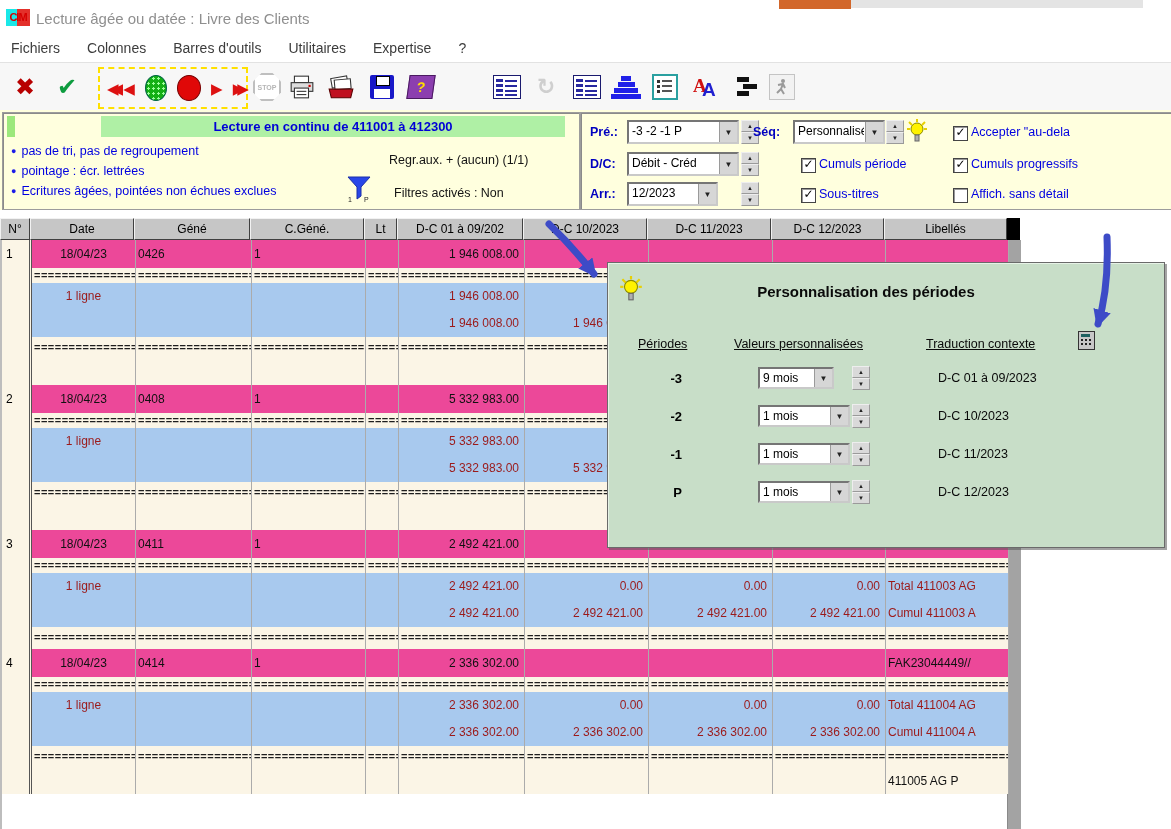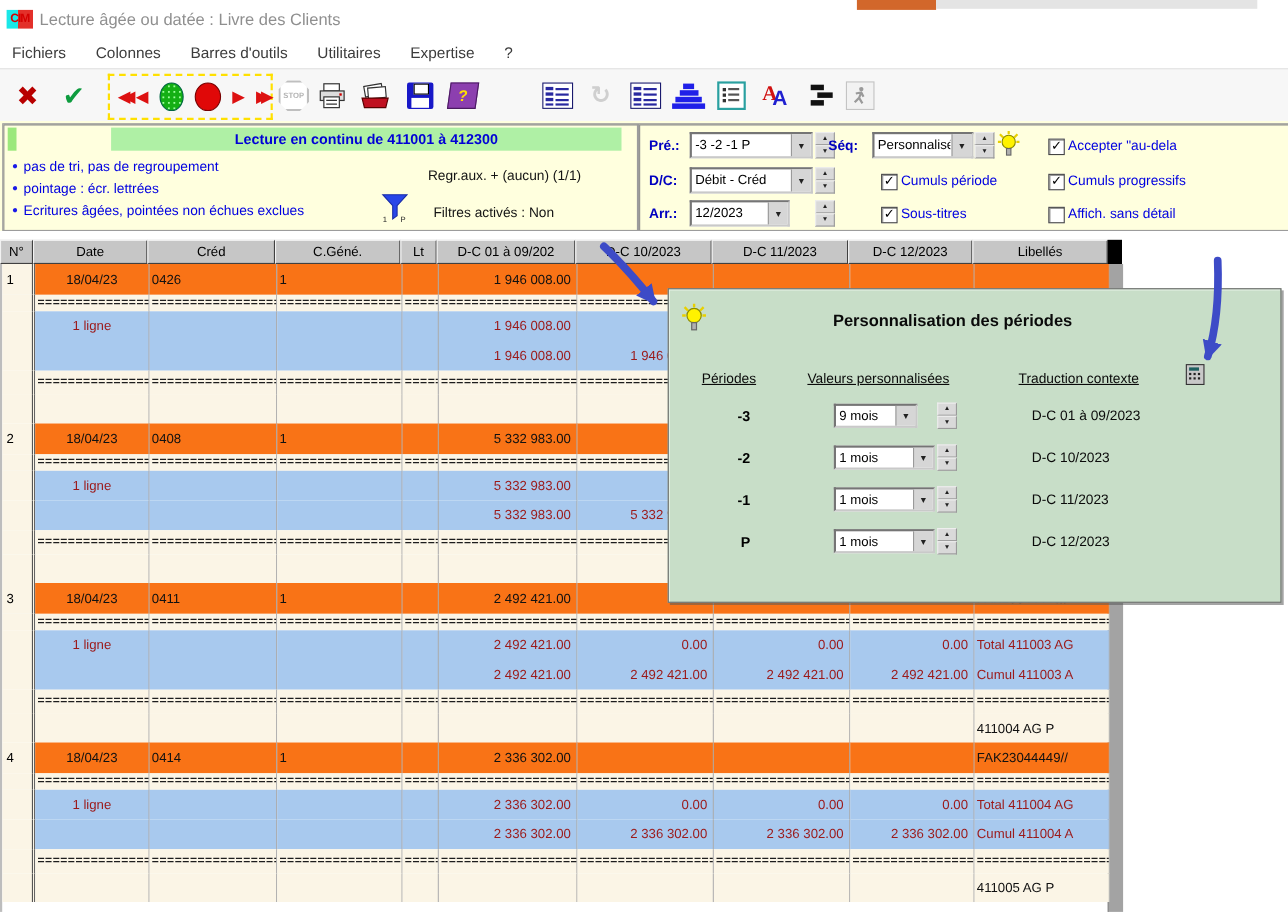--- a/index.html
+++ b/index.html
@@ -91,21 +91,21 @@
       box-sizing:border-box;text-align:center;font-size:12px;color:#000;line-height:20px;
       white-space:nowrap;overflow:hidden;}
   .hdr-block{left:1007px;top:218px;width:13px;height:22px;background:#000;}
   .vscroll{left:1007px;top:240px;width:13px;height:589px;background:#A3A3A3;border-left:1px solid #8a8a8a;}
   .tbody{left:0;top:240px;width:1007px;height:589px;overflow:hidden;border-left:2px solid #BDBDBD;box-sizing:content-box;}
   .trow{display:grid;grid-template-columns:30px 104px 116px 114px 33px 126px 124px 124px 113px 123px;}
   .td{box-sizing:border-box;border-right:1px solid #ABABAB;padding:0 2px;white-space:nowrap;overflow:hidden;
       font-size:12px;line-height:1.05;display:flex;align-items:center;}
   .td.c0{border-right:3px double #555;background:#FBF5E6 !important;}
   .row-label .td{background:#FBF5E6;}
-  .row-entry .td{background:#f97316;}
+  .row-entry .td{background:#ec4899;}
   .row-sep .td{background:#FBF5E6;font-weight:bold;color:#1d1d1d;letter-spacing:0.5px;font-size:11px;}
   .row-blue .td{background:#A8C9EE;color:#9B1A1A;}
   .num{justify-content:flex-start;padding-left:4px;color:#000;}
   .ctr{justify-content:center;}
   .rgt{justify-content:flex-end;padding-right:5px;}
   .lft{justify-content:flex-start;}
   .redtx{color:#9B1A1A;}
 
   
   .dialog{left:607px;top:262px;width:556px;height:284px;background:#C8DEC8;border:1px solid #6A6A6A;
@@ -340,21 +340,21 @@
           <div class="cb-label" style="left: 238px; top: 74px;">Sous-titres</div>
           <div class="cb" style="left: 372px; top: 75px;"></div>
           <div class="cb-label" style="left: 390px; top: 74px;">Affich. sans détail</div>
         </div>
     </div>
   </div>
 
   <div class="abs thead" id="thead">
       <div class="th">N°</div>
       <div class="th">Date</div>
-      <div class="th">Créd</div>
+      <div class="th">Géné</div>
       <div class="th">C.Géné.</div>
       <div class="th">Lt</div>
       <div class="th">D-C 01 à 09/202</div>
       <div class="th">D-C 10/2023</div>
       <div class="th">D-C 11/2023</div>
       <div class="th">D-C 12/2023</div>
       <div class="th">Libellés</div>
     </div>
   <div class="abs hdr-block"></div>
   <div class="abs vscroll"></div>
@@ -556,32 +556,20 @@
         <div class="td c0"></div>
         <div class="td ">==================</div>
         <div class="td ">==================</div>
         <div class="td ">==================</div>
         <div class="td ">==================</div>
         <div class="td ">==================</div>
         <div class="td ">==================</div>
         <div class="td ">==================</div>
         <div class="td ">==================</div>
         <div class="td ">==================</div>
-      </div>
-      <div class="trow row-label" style="height: 26px;">
-        <div class="td c0"></div>
-        <div class="td "></div>
-        <div class="td "></div>
-        <div class="td "></div>
-        <div class="td "></div>
-        <div class="td "></div>
-        <div class="td "></div>
-        <div class="td "></div>
-        <div class="td "></div>
-        <div class="td lft">411004  AG P</div>
       </div>
       <div class="trow row-entry" style="height: 28px;">
         <div class="td c0 num">4</div>
         <div class="td ctr">18/04/23</div>
         <div class="td lft">0414</div>
         <div class="td lft">1</div>
         <div class="td "></div>
         <div class="td rgt">2 336 302.00</div>
         <div class="td "></div>
         <div class="td "></div>

